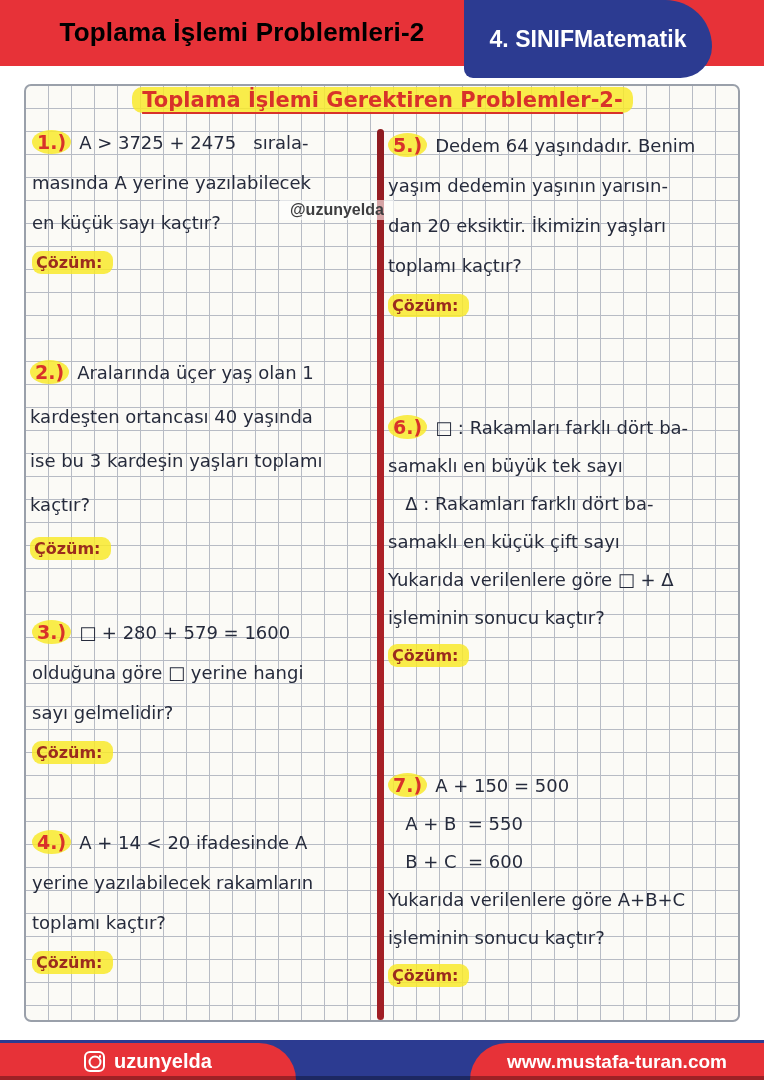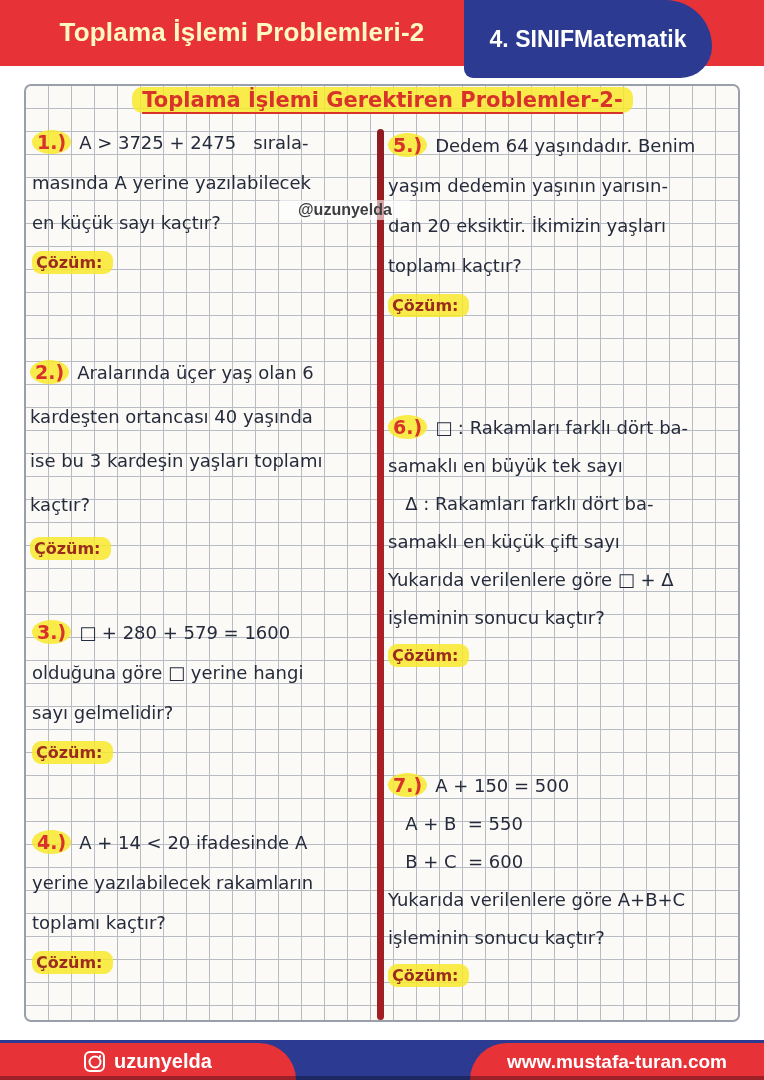--- a/index.html
+++ b/index.html
@@ -6,21 +6,21 @@
   html,body { background:#ffffff; }
   .page {
     position:relative; width:764px; height:1080px; background:#ffffff;
     overflow:hidden; font-family:"DejaVu Sans", sans-serif;
   }
 
   
   .header { position:absolute; top:0; left:0; width:764px; height:66px; background:var(--red); z-index:5; }
   .header-title {
     position:absolute; left:22px; top:17px; width:440px; text-align:center;
-    color:#fef9c3; font-family:"Liberation Sans", sans-serif; font-weight:bold; font-size:26px; letter-spacing:0.2px;
+    color:#000000; font-family:"Liberation Sans", sans-serif; font-weight:bold; font-size:26px; letter-spacing:0.2px;
   }
   .grade-badge {
     position:absolute; top:0; right:52px; width:248px; height:78px;
     background:var(--blue); border-radius:0 62px 42px 12px;
     display:flex; flex-direction:row; align-items:center; justify-content:center;
     color:#ffffff; font-family:"Liberation Sans", sans-serif; font-weight:bold; font-size:23px; line-height:1.25;
     z-index:6;
   }
 
   
@@ -45,21 +45,21 @@
   .divider {
     position:absolute; left:377px; top:129px; width:7px; height:891px;
     background:linear-gradient(to bottom, #8e1b20, #b02127 30%, #a01e24);
     border-radius:5px; z-index:2;
   }
 
   
   .watermark {
     position:absolute; left:280px; top:200px; z-index:4;
     font-family:"Liberation Sans", sans-serif; font-weight:bold; font-size:16px; color:#3e3e40;
-    background:rgba(255,255,255,0.6); padding:1px 18px;
+    background:rgba(255,255,255,0.6); padding:1px 10px;
   }
 
   
   .problem { position:absolute; z-index:3; color:var(--ink); font-size:18px; width:352px; }
   .problem .line { height:40px; display:flex; align-items:center; white-space:pre; }
   .p2 .line { height:44px; }
   .p6 .line, .p7 .line { height:38px; }
   .p1{left:32px; top:122px;} .p2{left:30px; top:350px;} .p3{left:32px; top:612px;} .p4{left:32px; top:822px;}
   .p5{left:388px; top:125px;} .p6{left:388px; top:408px;} .p7{left:388px; top:766px;}
   .num {
@@ -124,21 +124,21 @@
           <div class="line"><span class="num">1.)</span><span>A &gt; 3725 + 2475   sırala-</span></div>
           <div class="line"><span>masında A yerine yazılabilecek</span></div>
           <div class="line"><span>en küçük sayı kaçtır?</span></div>
         </div>
     <div class="line cozum-line">
       <span class="cozum">Çözüm:</span>
     </div>
   </div>
       <div class="problem p2">
     <div class="lines">
-          <div class="line"><span class="num">2.)</span><span>Aralarında üçer yaş olan 6</span></div>
+          <div class="line"><span class="num">2.)</span><span>Aralarında üçer yaş olan 1</span></div>
           <div class="line"><span>kardeşten ortancası 40 yaşında</span></div>
           <div class="line"><span>ise bu 3 kardeşin yaşları toplamı</span></div>
           <div class="line"><span>kaçtır?</span></div>
         </div>
     <div class="line cozum-line">
       <span class="cozum">Çözüm:</span>
     </div>
   </div>
       <div class="problem p3">
     <div class="lines">

